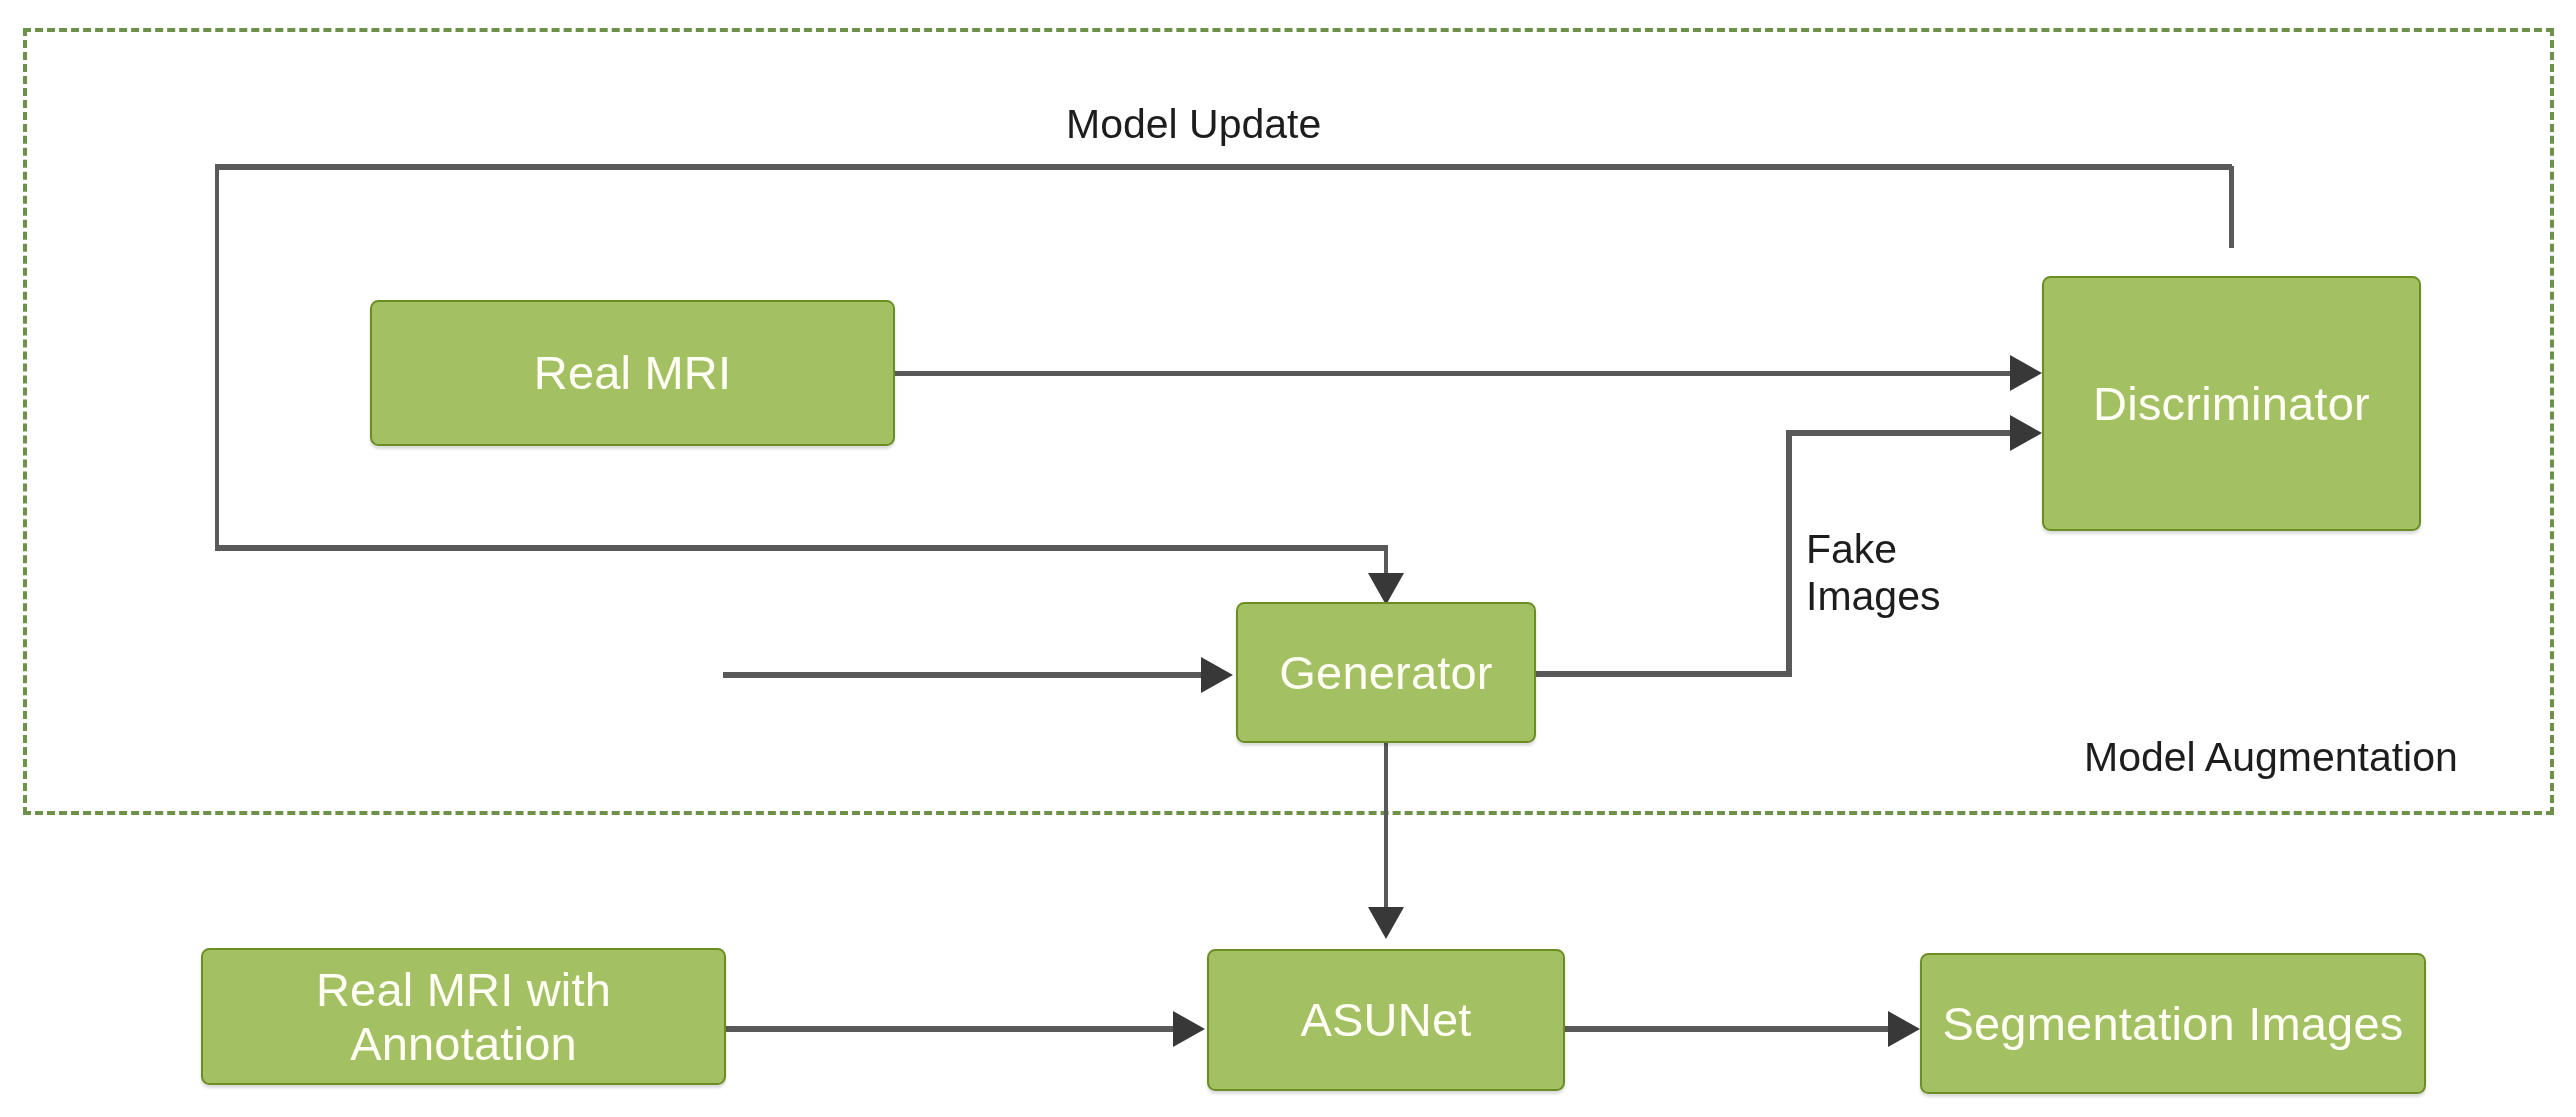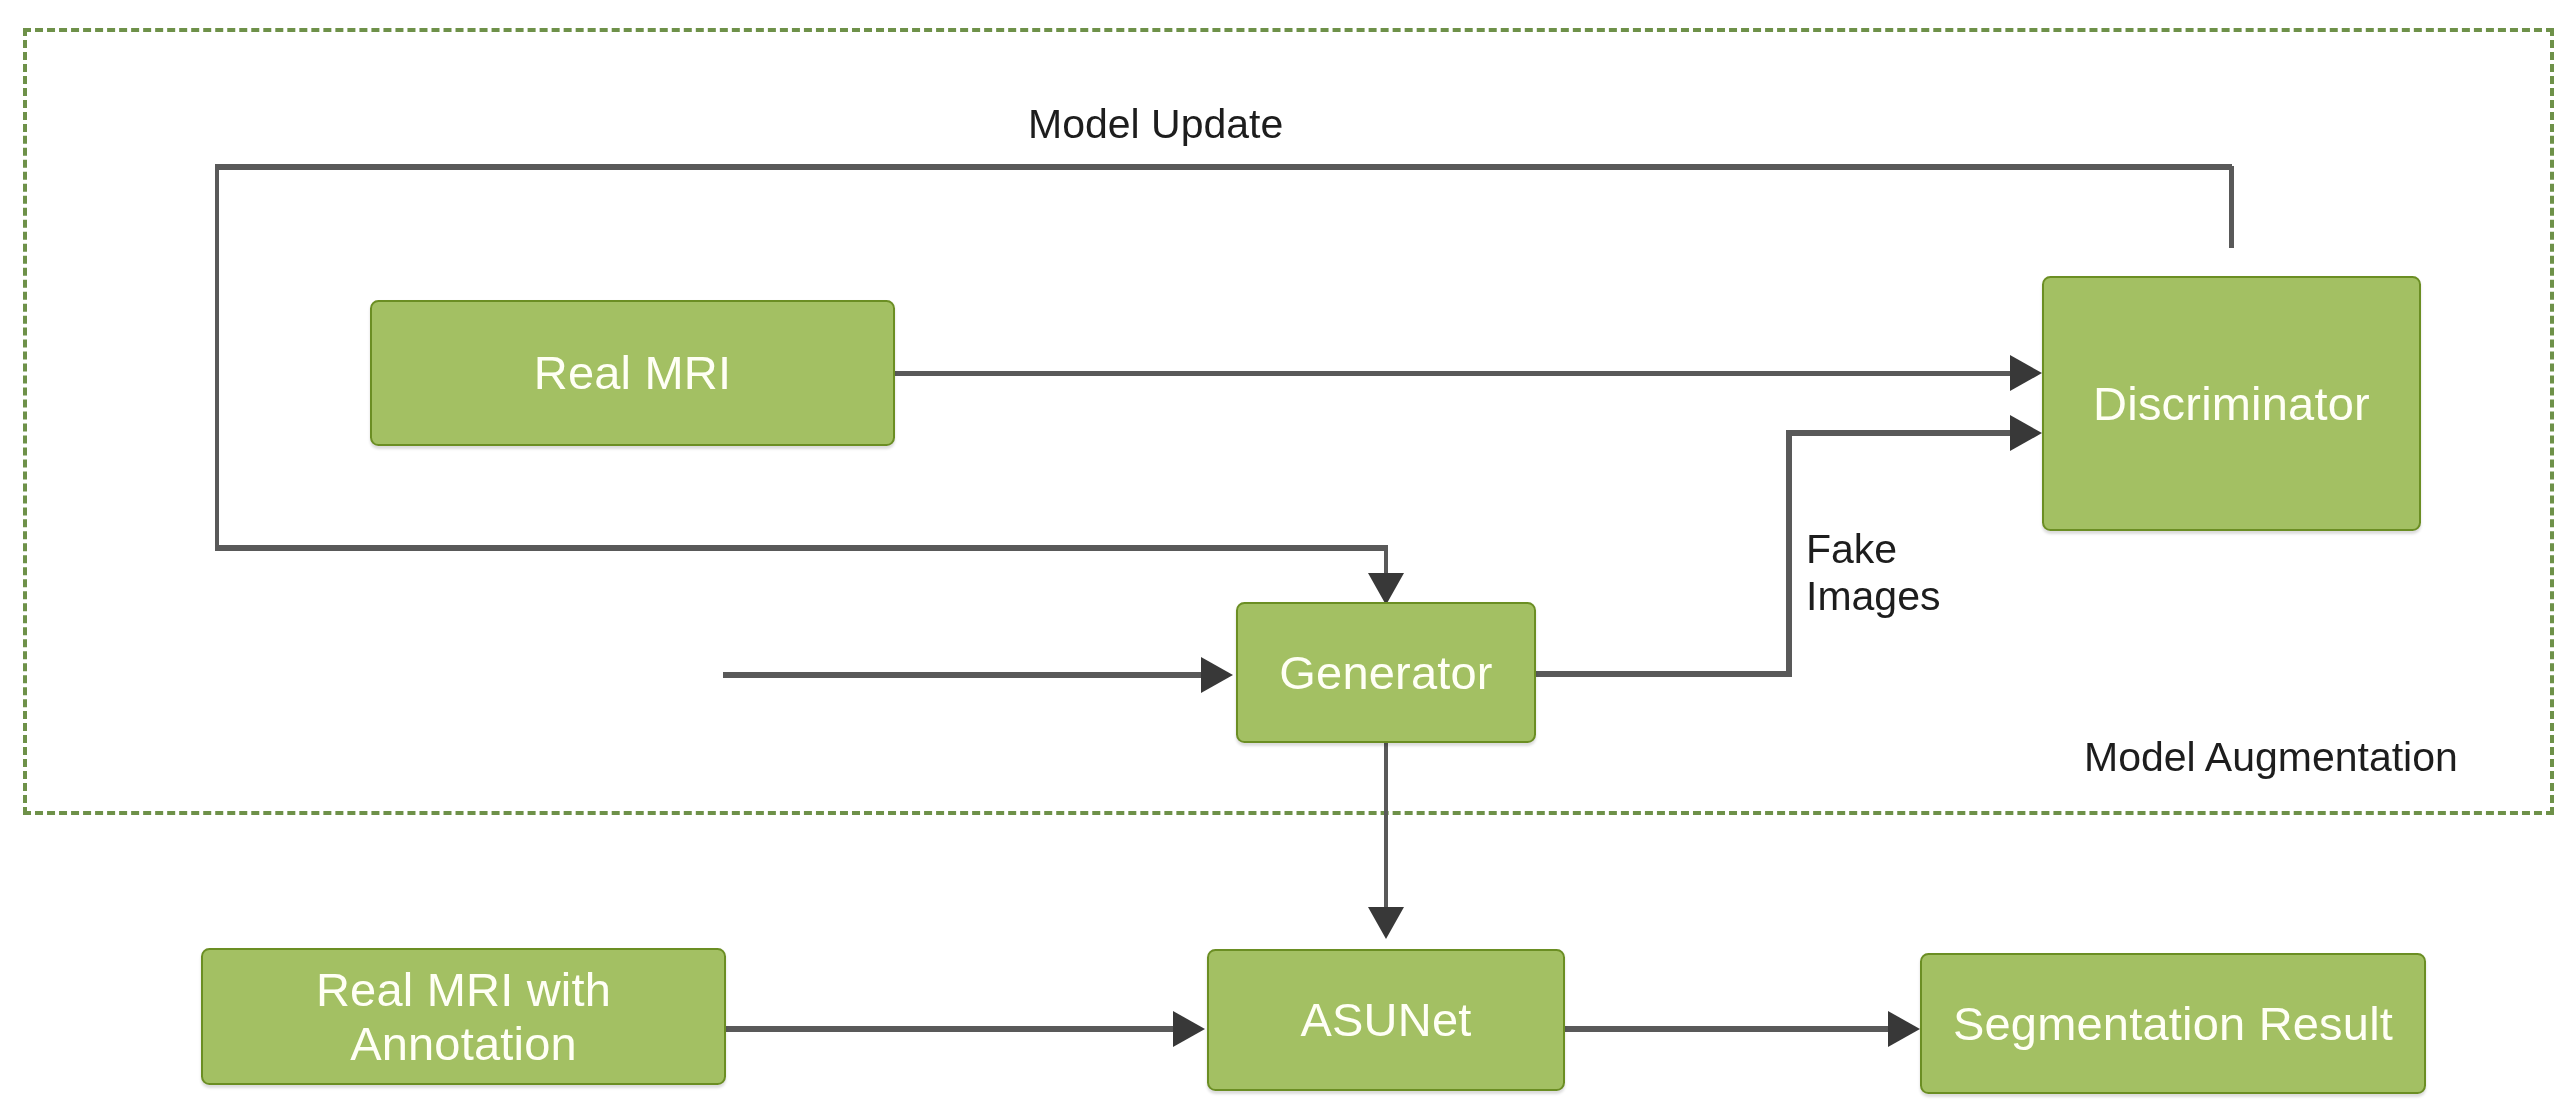--- a/index.html
+++ b/index.html
@@ -90,21 +90,21 @@
 
   <div class="group-frame"></div>
   <div class="group-label" style="left:2084px; top:735px;">Model Augmentation</div>
 
   <div class="vline" style="left:2229px; top:166px; width:4.7px; height:82px;"></div>
   <div class="hline" style="left:215px; top:164px; width:2017px; height:5.6px;"></div>
   <div class="vline" style="left:215px; top:164px; width:3.7px; height:386px;"></div>
   <div class="hline" style="left:215px; top:545px; width:1173px; height:5.6px;"></div>
   <div class="vline" style="left:1384px; top:545px; width:3.7px; height:37px;"></div>
   <div class="arrow-d" style="left:1368px; top:573px;"></div>
-  <div class="edge-label" style="left:1028px; top:101px;">Model Update</div>
+  <div class="edge-label" style="left:1066px; top:101px;">Model Update</div>
 
   <div class="hline" style="left:892px; top:371px; width:1124px; height:4.7px;"></div>
   <div class="arrow-r" style="left:2010px; top:355px;"></div>
 
   <div class="hline" style="left:1534px; top:671px; width:258px; height:5.6px;"></div>
   <div class="vline" style="left:1786px; top:433px; width:5.6px; height:242px;"></div>
   <div class="hline" style="left:1786px; top:430px; width:229px; height:5.6px;"></div>
   <div class="arrow-r" style="left:2010px; top:415px;"></div>
   <div class="edge-label two-line" style="left:1806px; top:526px; width:215px; text-align:left;">
     <span>Fake</span>
@@ -138,17 +138,17 @@
 
   <div class="node" style="left:201px; top:948px; width:525px; height:137px;">
     <span>Real MRI with Annotation</span>
   </div>
 
   <div class="node" style="left:1207px; top:949px; width:358px; height:142px;">
     <span>ASUNet</span>
   </div>
 
   <div class="node" style="left:1920px; top:953px; width:506px; height:141px;">
-    <span>Segmentation Result</span>
+    <span>Segmentation Images</span>
   </div>
 
 </div>
 
 
 </body></html>

